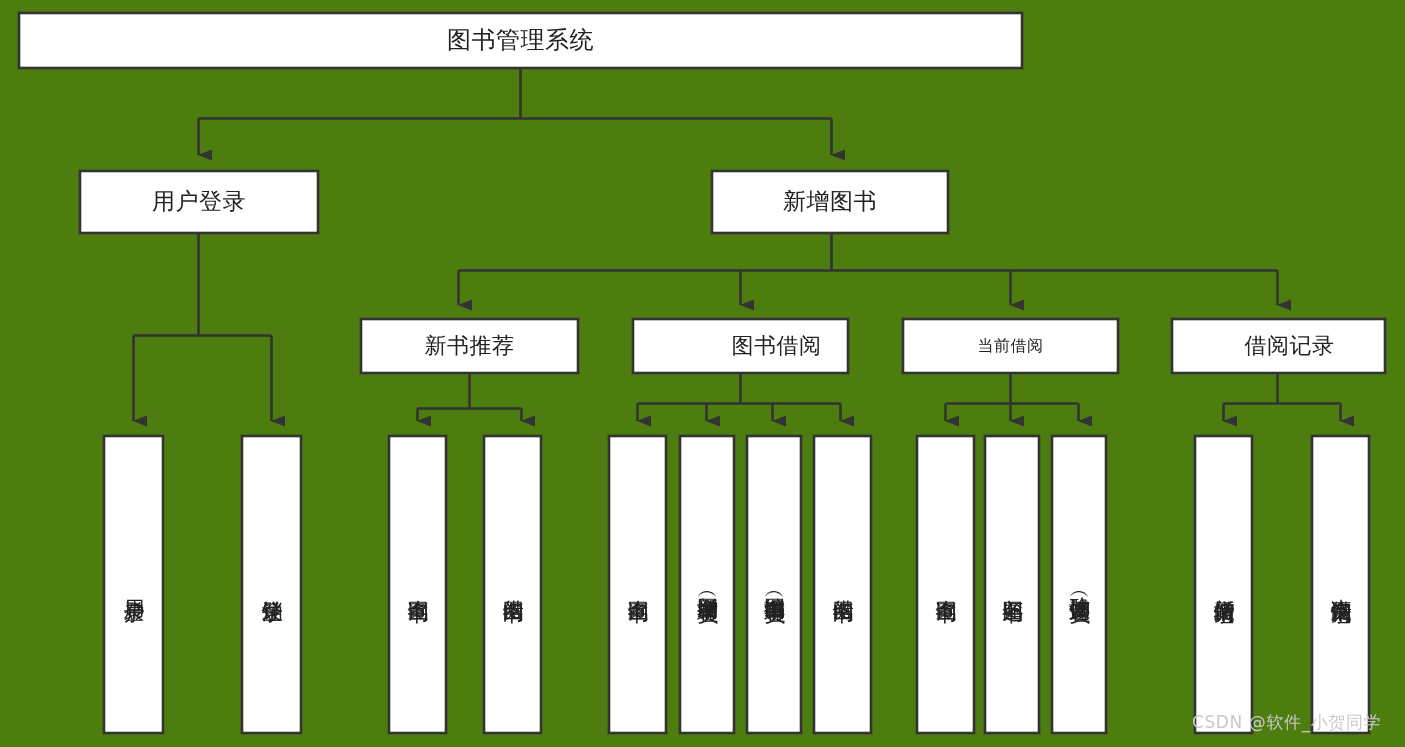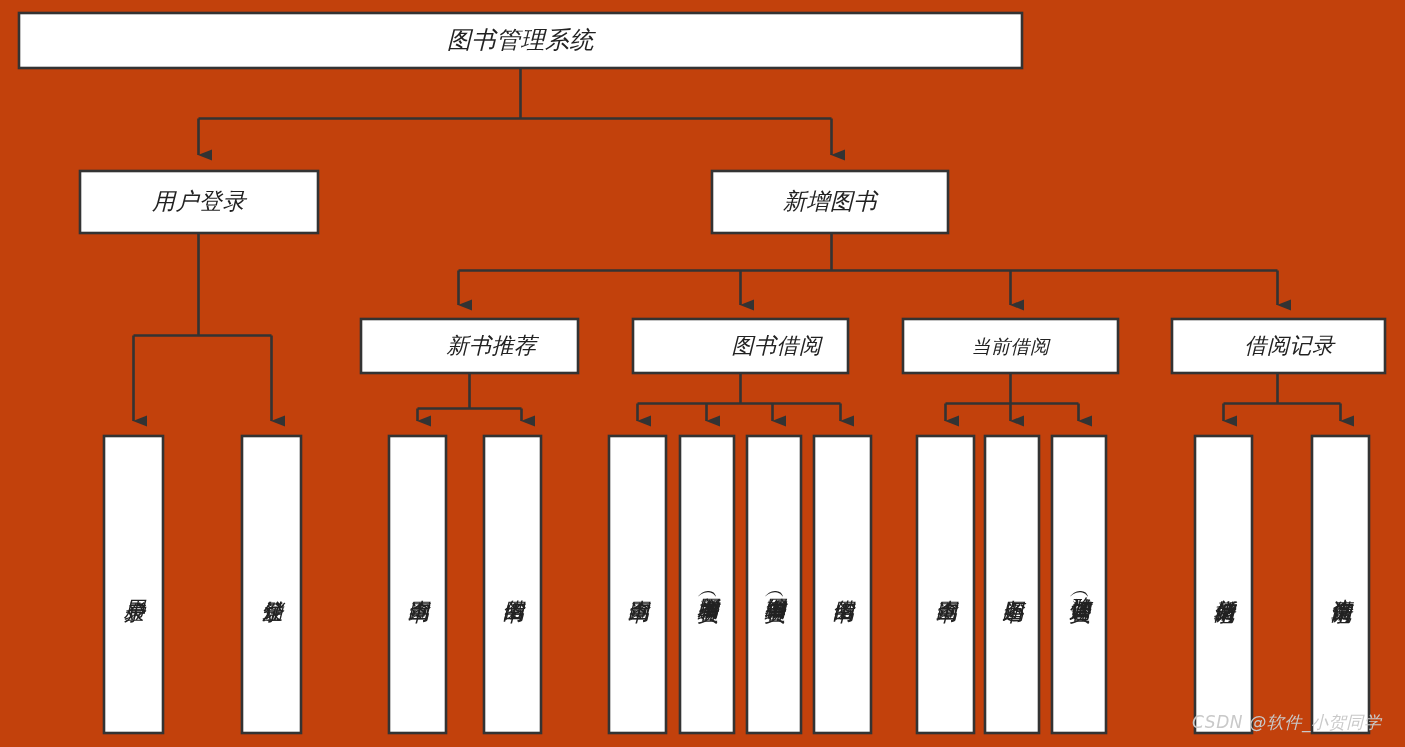--- a/index.html
+++ b/index.html
@@ -10,22 +10,21 @@
   body {
     width: 1405px;
     height: 747px;
     overflow: hidden;
     font-family: "DejaVu Sans", "Liberation Sans", sans-serif;
   }
   #diagram-root {
     position: relative;
     width: 1405px;
     height: 747px;
-    background: #c2410c;
-    font-style: italic;
+    background: #4d7c0f;
   }
   svg#diagram-svg {
     position: absolute;
     top: 0;
     left: 0;
     width: 1405px;
     height: 747px;
   }
   .node-box {
     fill: #ffffff;
@@ -161,23 +160,23 @@
 
     <rect class="leaf-box" x="1195" y="436" width="57" height="297"></rect>
     <rect class="leaf-box" x="1312" y="436" width="57" height="297"></rect>
   </svg>
 
   <div class="h-label" style="left:19px; top:13px; width:1003px; height:55px; font-size:24px;">图书管理系统</div>
 
   <div class="h-label" style="left:80px; top:171px; width:238px; height:62px; font-size:23px;">用户登录</div>
   <div class="h-label" style="left:712px; top:171px; width:236px; height:62px; font-size:23px;">新增图书</div>
 
-  <div class="h-label" style="left:361px; top:319px; width:217px; height:54px; font-size:22px;padding-left:22px;">新书推荐</div>
+  <div class="h-label" style="left:361px; top:319px; width:217px; height:54px; font-size:22px;">新书推荐</div>
   <div class="h-label" style="left:633px; top:319px; width:215px; height:54px; font-size:22px;padding-left:36px;">图书借阅</div>
-  <div class="h-label" style="left:903px; top:319px; width:215px; height:54px; font-size:19px;">当前借阅</div>
+  <div class="h-label" style="left:903px; top:319px; width:215px; height:54px; font-size:16px;">当前借阅</div>
   <div class="h-label" style="left:1172px; top:319px; width:235px; height:54px; font-size:22px;">借阅记录</div>
 
   <div class="v-label" style="left:104px; top:436px; width:59px; height:297px;">用户登录</div>
   <div class="v-label" style="left:242px; top:436px; width:59px; height:297px;">注销登录</div>
 
   <div class="v-label" style="left:389px; top:436px; width:57px; height:297px;">查询图书</div>
   <div class="v-label" style="left:484px; top:436px; width:57px; height:297px;">借阅图书</div>
 
   <div class="v-label" style="left:609px; top:436px; width:57px; height:297px;">查询图书</div>
   <div class="v-label" style="left:680px; top:436px; width:54px; height:297px;">新增图书（管理员）</div>

